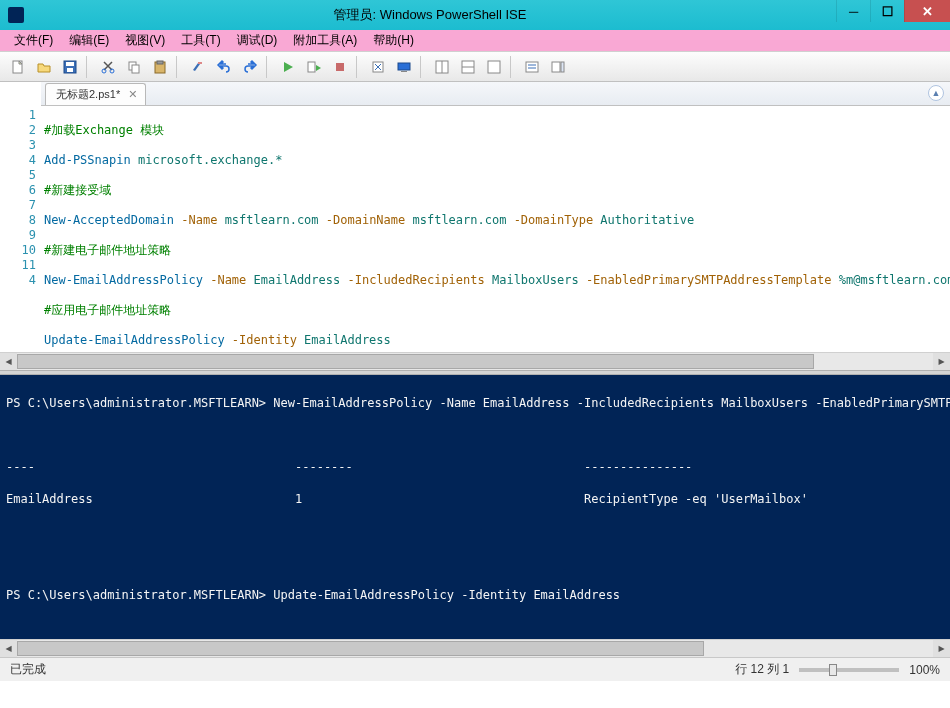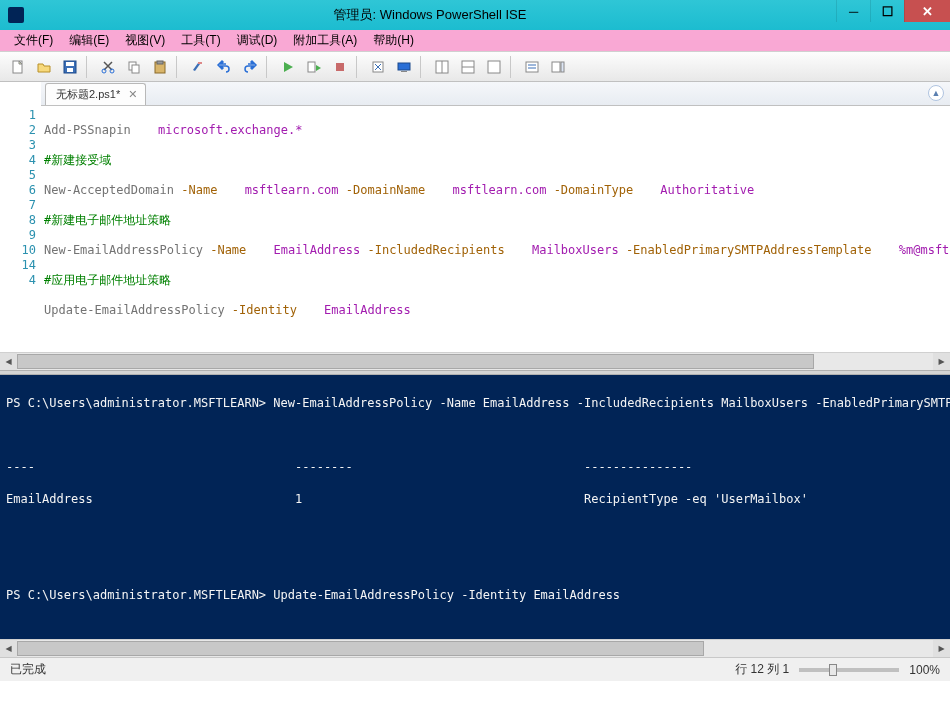--- a/index.html
+++ b/index.html
@@ -21,23 +21,23 @@
 
 .tabs { height: 24px; background: linear-gradient(#F5F7FA, #E8ECF2); border-bottom: 1px solid #C0C0C0; display: flex; align-items: flex-end; padding-left: 4px; position: relative; margin-left: 41px; }
 .tab { height: 22px; padding: 0 6px 0 10px; background: #FDFDFD; border: 1px solid #B8B8B8; border-bottom: none; border-radius: 3px 3px 0 0; display: flex; align-items: center; gap: 6px; font-size: 11px; color: #333; }
 .tab-close { font-size: 11px; color: #888; padding: 0 2px; }
 .collapse-btn { position: absolute; right: 6px; top: 3px; width: 16px; height: 16px; border: 1px solid #B0C4E0; border-radius: 8px; background: #fff; display: flex; align-items: center; justify-content: center; font-size: 9px; color: #5A7FB0; }
 
 .editor { height: 246px; display: flex; background: #fff; overflow: hidden; }
 .gutter { width: 44px; background: #fff; text-align: right; padding-right: 8px; padding-top: 2px; color: #2B91AF; font-family: Consolas, "NSimSun", monospace; font-size: 12px; line-height: 15px; }
 .code { flex: 1; padding-top: 2px; font-family: Consolas, "NSimSun", monospace; font-size: 12px; line-height: 15px; white-space: pre; color: #000; overflow: hidden; }
 .tok-comment { color: #008000; }
-.tok-cmdlet { color: #737373; }
+.tok-cmdlet { color: #0369a1; }
 .tok-param { color: #a16207; }
-.tok-arg { color: #a21caf; margin-left: 20px; }
+.tok-arg { color: #0f766e; }
 
 .hscroll { height: 18px; background: #F0F0F0; border-top: 1px solid #D0D0D0; position: relative; }
 .hscroll .track { position: absolute; left: 17px; right: 17px; top: 0; bottom: 0; background: #E8E8E8; }
 .hscroll .thumb { position: absolute; top: 1px; bottom: 1px; background: #C8C8C8; border: 1px solid #A8A8A8; }
 .hscroll .arrow { position: absolute; top: 0; bottom: 0; width: 17px; background: #E0E0E0; display: flex; align-items: center; justify-content: center; font-size: 8px; color: #555; }
 
 .splitter { height: 5px; background: #D4D4D4; border-top: 1px solid #B0B0B0; border-bottom: 1px solid #B0B0B0; }
 
 .console-wrap { height: 282px; display: flex; flex-direction: column; }
 .console { flex: 1; background: #012456; color: #F5F5F5; font-family: Consolas, "NSimSun", monospace; font-size: 12px; line-height: 16px; padding: 4px 6px; white-space: pre; overflow: hidden; }
@@ -206,24 +206,25 @@
     <div>1</div>
       <div>2</div>
       <div>3</div>
       <div>4</div>
       <div>5</div>
       <div>6</div>
       <div>7</div>
       <div>8</div>
       <div>9</div>
       <div>10</div>
-      <div>14</div>
+      <div>11</div>
       <div>4</div>
   </div>
   <div class="code">
+<div><span class="tok-comment">#加载Exchange 模块</span></div>
 <div><span class="tok-cmdlet">Add-PSSnapin</span><span class="tok-arg"> microsoft.exchange.*</span></div>
 <div><span class="tok-comment">#新建接受域</span></div>
 <div><span class="tok-cmdlet">New-AcceptedDomain</span><span class="tok-param"> -Name</span><span class="tok-arg"> msftlearn.com</span><span class="tok-param"> -DomainName</span><span class="tok-arg"> msftlearn.com</span><span class="tok-param"> -DomainType</span><span class="tok-arg"> Authoritative</span></div>
 <div><span class="tok-comment">#新建电子邮件地址策略</span></div>
 <div><span class="tok-cmdlet">New-EmailAddressPolicy</span><span class="tok-param"> -Name</span><span class="tok-arg"> EmailAddress</span><span class="tok-param"> -IncludedRecipients</span><span class="tok-arg"> MailboxUsers</span><span class="tok-param"> -EnabledPrimarySMTPAddressTemplate</span><span class="tok-arg"> %m@msftlearn.com</span></div>
 <div><span class="tok-comment">#应用电子邮件地址策略</span></div>
 <div><span class="tok-cmdlet">Update-EmailAddressPolicy</span><span class="tok-param"> -Identity</span><span class="tok-arg"> EmailAddress</span></div>
 
 
 

